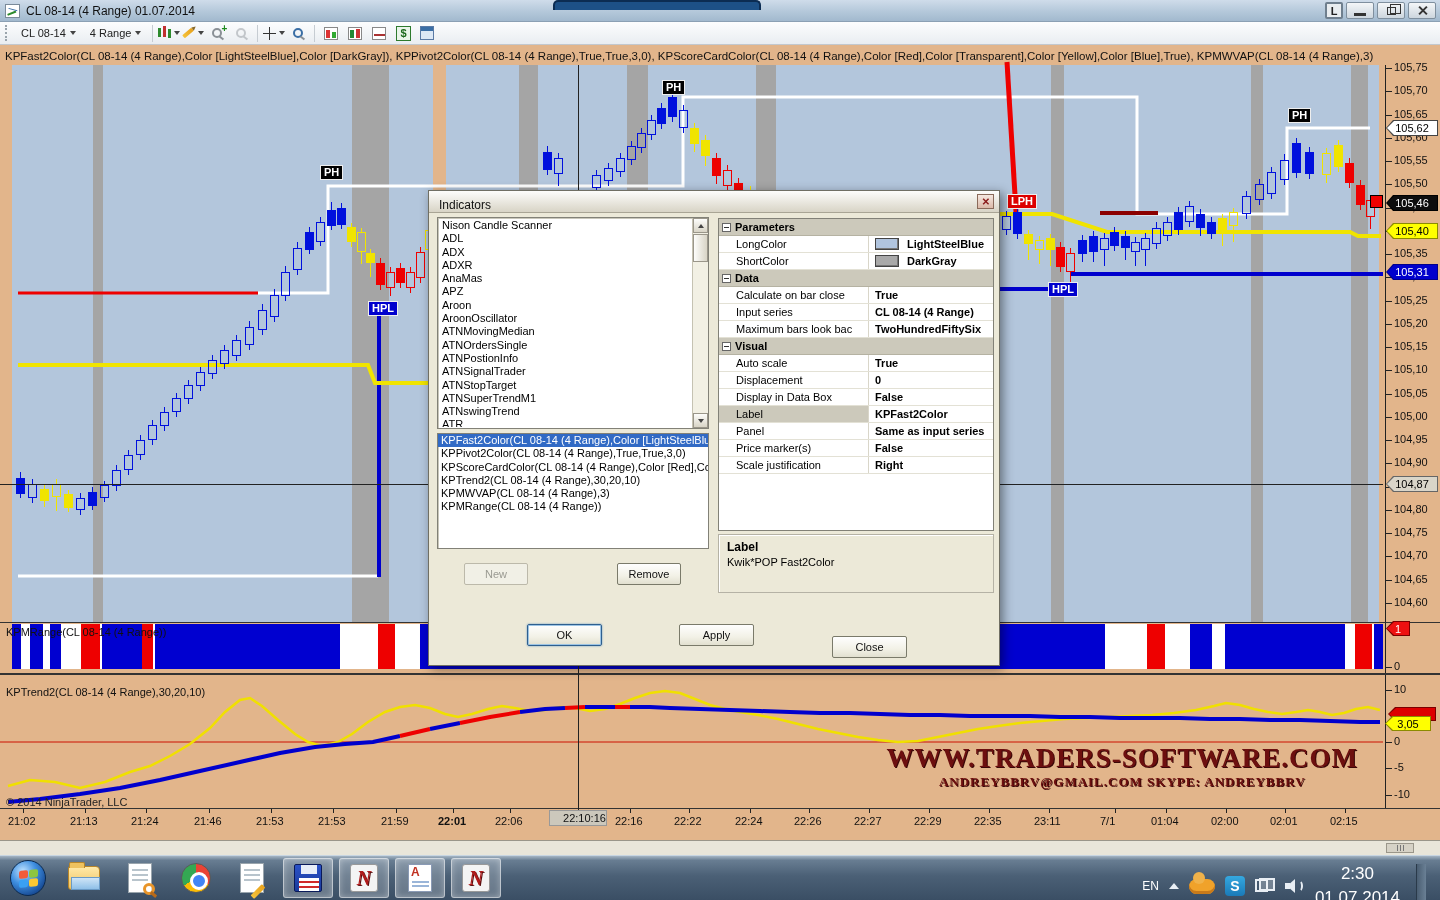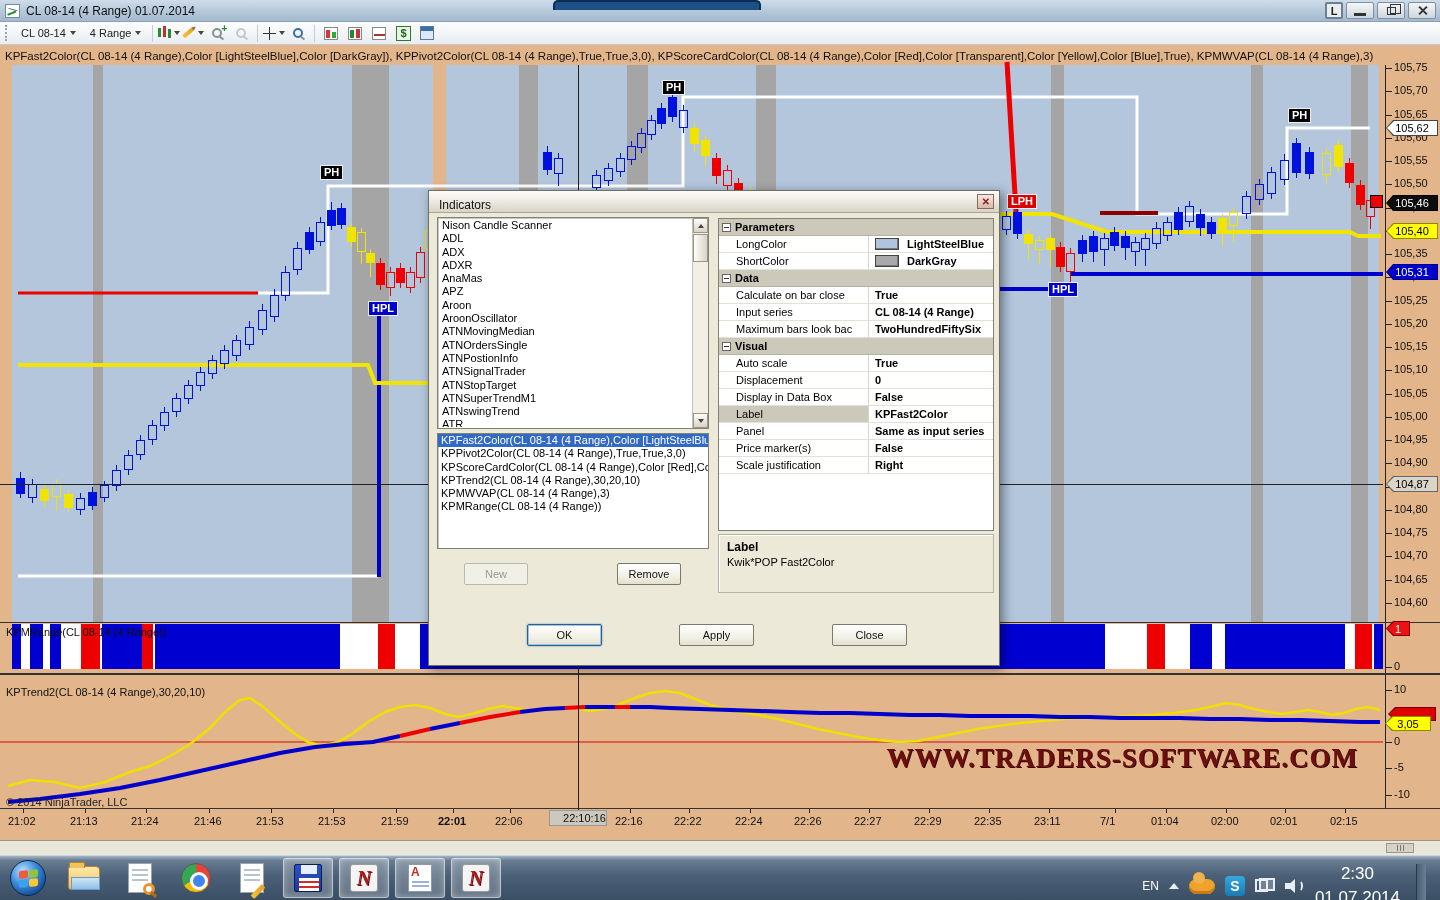--- a/index.html
+++ b/index.html
@@ -604,20 +604,21 @@
         <div style="position: absolute; left: 1225px; top: 579px; width: 120px; height: 45px; background: rgb(0, 0, 208);"></div>
         <div style="position: absolute; left: 1355px; top: 579px; width: 17px; height: 45px; background: rgb(238, 0, 0);"></div>
         <div style="position: absolute; left: 1374px; top: 579px; width: 9px; height: 45px; background: rgb(0, 0, 208);"></div>
       </div>
     <div class="panel-label" style="left:6px;top:581px">KPMRange(CL 08-14 (4 Range))</div>
     <div class="sep-line" style="top:628px;height:2px"></div>
     <div class="panel-label" style="left:6px;top:641px">KPTrend2(CL 08-14 (4 Range),30,20,10)</div>
 
     <div id="watermark">
       <div class="w1">WWW.TRADERS-SOFTWARE.COM</div>
+      <div class="w2">ANDREYBBRV@GMAIL.COM   SKYPE: ANDREYBBRV</div>
     </div>
     <div id="copyright">© 2014 NinjaTrader, LLC</div>
 
     <div id="axis-col">
         <div style="position: absolute; left: 1385px; top: 20px; width: 1px; height: 743px; background: rgb(34, 34, 34);"></div>
         <div style="position: absolute; left: 1385px; top: 23px; width: 7px; height: 1px; background: rgb(34, 34, 34);"></div>
         <div class="tick-label" style="position: absolute; left: 1394px; top: 16px;">105,75</div>
         <div style="position: absolute; left: 1385px; top: 46px; width: 7px; height: 1px; background: rgb(34, 34, 34);"></div>
         <div class="tick-label" style="position: absolute; left: 1394px; top: 39px;">105,70</div>
         <div style="position: absolute; left: 1385px; top: 70px; width: 7px; height: 1px; background: rgb(34, 34, 34);"></div>
@@ -899,21 +900,21 @@
         </div>
       </div>
 
     <div id="label-box">
       <div class="lb-title">Label</div>
       <div class="lb-text">Kwik*POP Fast2Color</div>
     </div>
 
     <div class="dlg-btn focused" style="left:98px;top:433px;width:75px">OK</div>
     <div class="dlg-btn" style="left:250px;top:433px;width:75px">Apply</div>
-    <div class="dlg-btn" style="left:403px;top:433px;width:75px">Close</div>
+    <div class="dlg-btn" style="left:403px;top:445px;width:75px">Close</div>
   </div>
 
   <div id="taskbar">
     <div class="task-btn">
       <div class="orb">
           <div class="flag">
             <i></i>
             <i></i>
             <i></i>
             <i></i>

